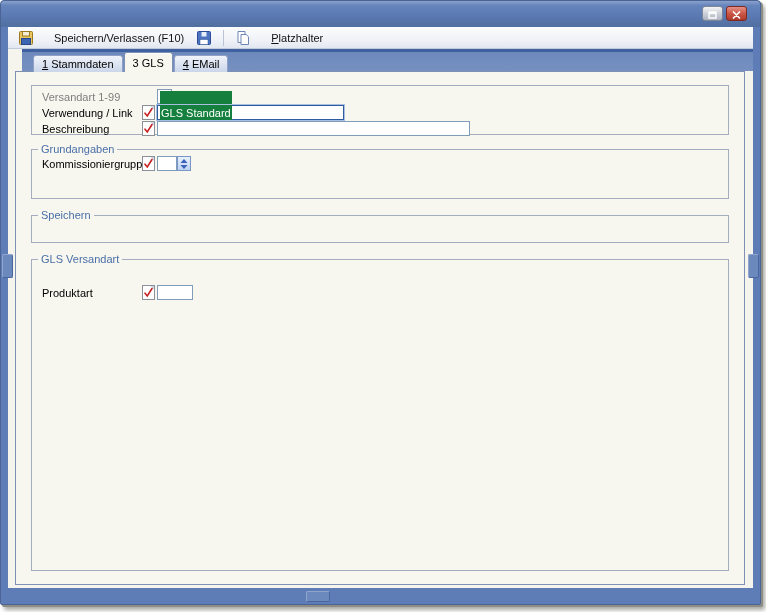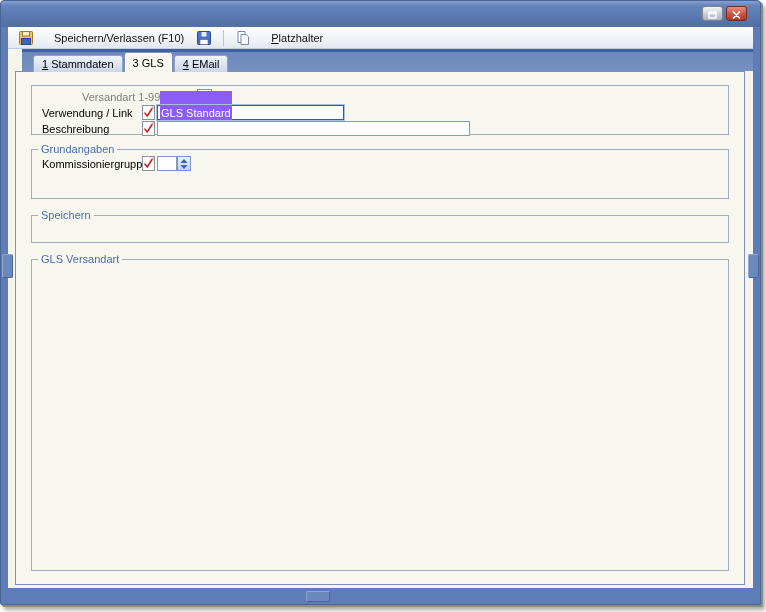--- a/index.html
+++ b/index.html
@@ -58,33 +58,33 @@
   fieldset { padding:0; }
   legend { margin-left:6px; padding:0 3px; color:#4A6FA8; font-size:11px;margin-top:7px; }
   .box { margin-top:13px; height:50px; padding-top:3px; }
   fieldset.fs-grund { margin-top:8px; height:56px; }
   fieldset.fs-track { margin-top:10px; height:34px; }
   fieldset.fs-gls   { margin-top:10px; height:318px; }
 
   .row { display:flex; align-items:center; height:15px; padding-left:10px; margin-top:1px; }
   .row:first-child { margin-top:0; }
   .row .lbl { width:100px; font-size:11px; color:#000; flex:none; }
-  .row .lbl.dim { color:#7E7E7E;margin-left:40px; }
+  .row .lbl.dim { color:#7E7E7E; }
   .cb-slot { width:15px; flex:none; display:flex; align-items:center; }
   .first-row-g { margin-top:9px; }
   .first-row-t { margin-top:6px; }
   .first-row-p { margin-top:20px; }
 
   
   .tbx, input.tbx { height:15px; border:1px solid #7F9DB9; background:#fff;
          font-family:"Liberation Sans", sans-serif; font-size:11px; padding:0 2px; color:#000; }
   .tbx.small6 { width:15px; text-align:center; padding:0; }
   .tbx.focused { width:187px; border:1px solid #2F5C9E; outline:1px solid #A9BFE1;
                  display:flex; align-items:center; }
-  .sel { background:#8b5cf6; color:#fff; padding:16px 1px; line-height:12px; }
+  .sel { background:#15803d; color:#fff; padding:16px 1px; line-height:12px; }
   .w-beschreibung { width:313px; }
   .w-versandmittel { width:300px; }
   .w-kommi { width:20px; }
   .w-link { width:300px; }
   .w-produkt { width:36px; }
 
   .mini-btn { width:14px; height:15px; flex:none;
               background:linear-gradient(to bottom,#E8F1FC,#BED3F2);
               border:1px solid #7A96C8; display:flex; align-items:center; justify-content:center; }
 
@@ -224,20 +224,31 @@
           </span>
         </div>
       </fieldset>
 
       <fieldset class="fs-track">
         <legend>Speichern</legend>
       </fieldset>
 
       <fieldset class="fs-gls">
         <legend>GLS Versandart</legend>
+        <div class="row first-row-p">
+          <span class="lbl">Produktart</span>
+          <span class="cb-slot">
+            <svg class="cb-icon" width="13" height="15" viewBox="0 0 13 15">
+                <rect x="0.5" y="0.5" width="12" height="14" fill="#fff" stroke="#8C9099"></rect>
+                <path d="M8.5 1 L12 1 L12 4.5 Z" fill="#C9D2E0"></path>
+                <path d="M3 8.2 L5.3 11 L10 3.5" stroke="#C82020" stroke-width="1.6" fill="none" stroke-linecap="round"></path>
+              </svg>
+          </span>
+          <input class="tbx w-produkt" value="" style="">
+        </div>
       </fieldset>
 
     </div>
   </div>
 
   <div class="grip grip-bottom"></div>
   <div class="grip grip-left"></div>
   <div class="grip grip-right"></div>
 
 </div>

